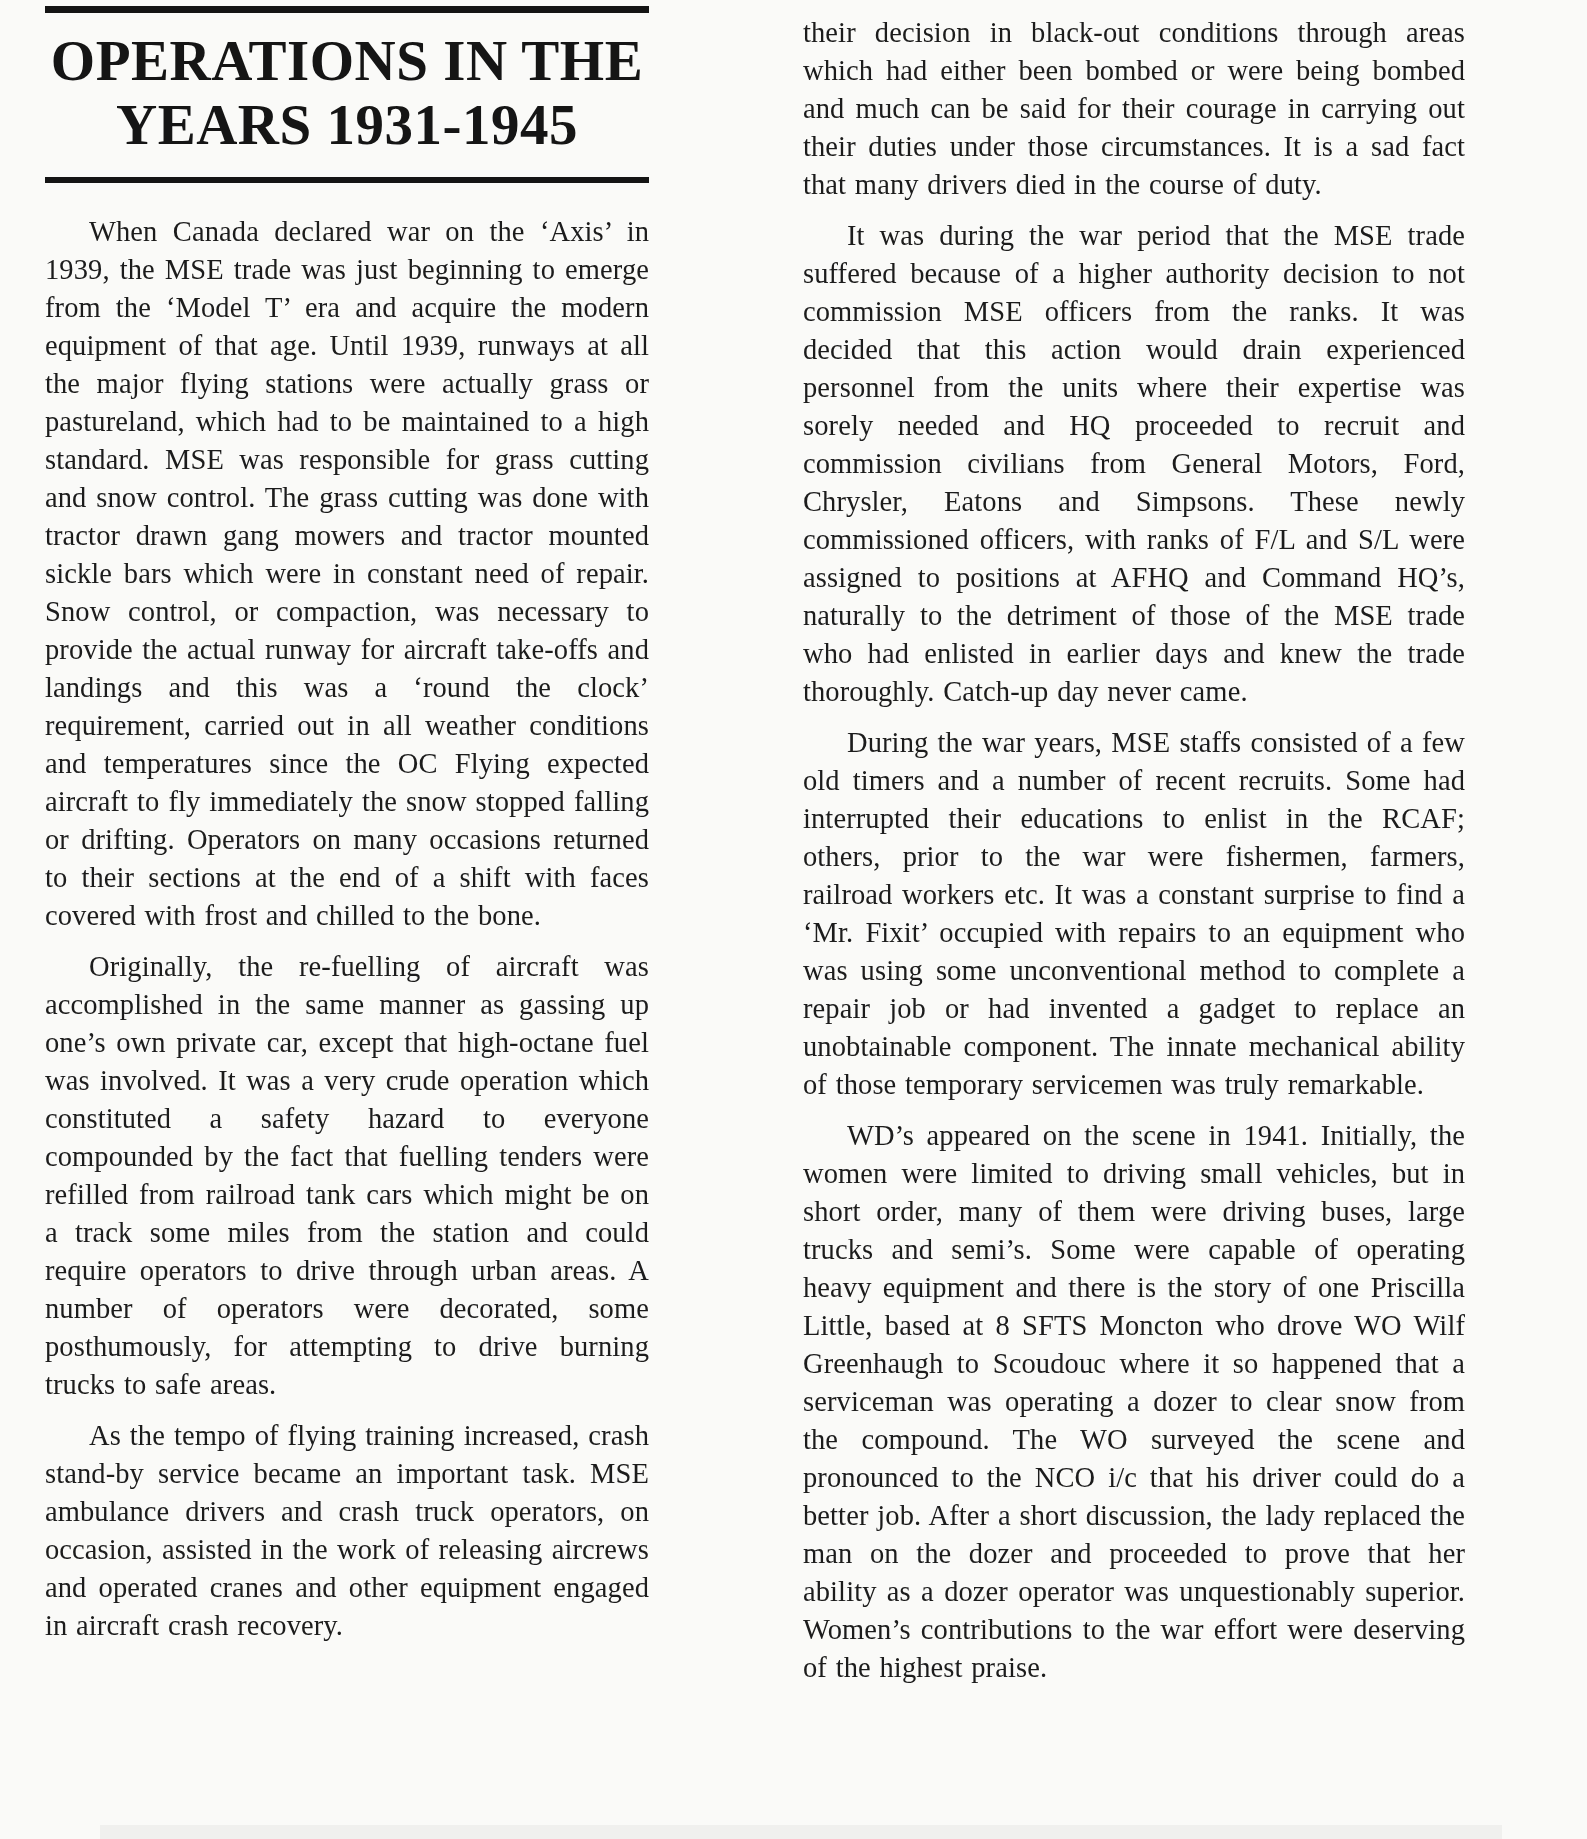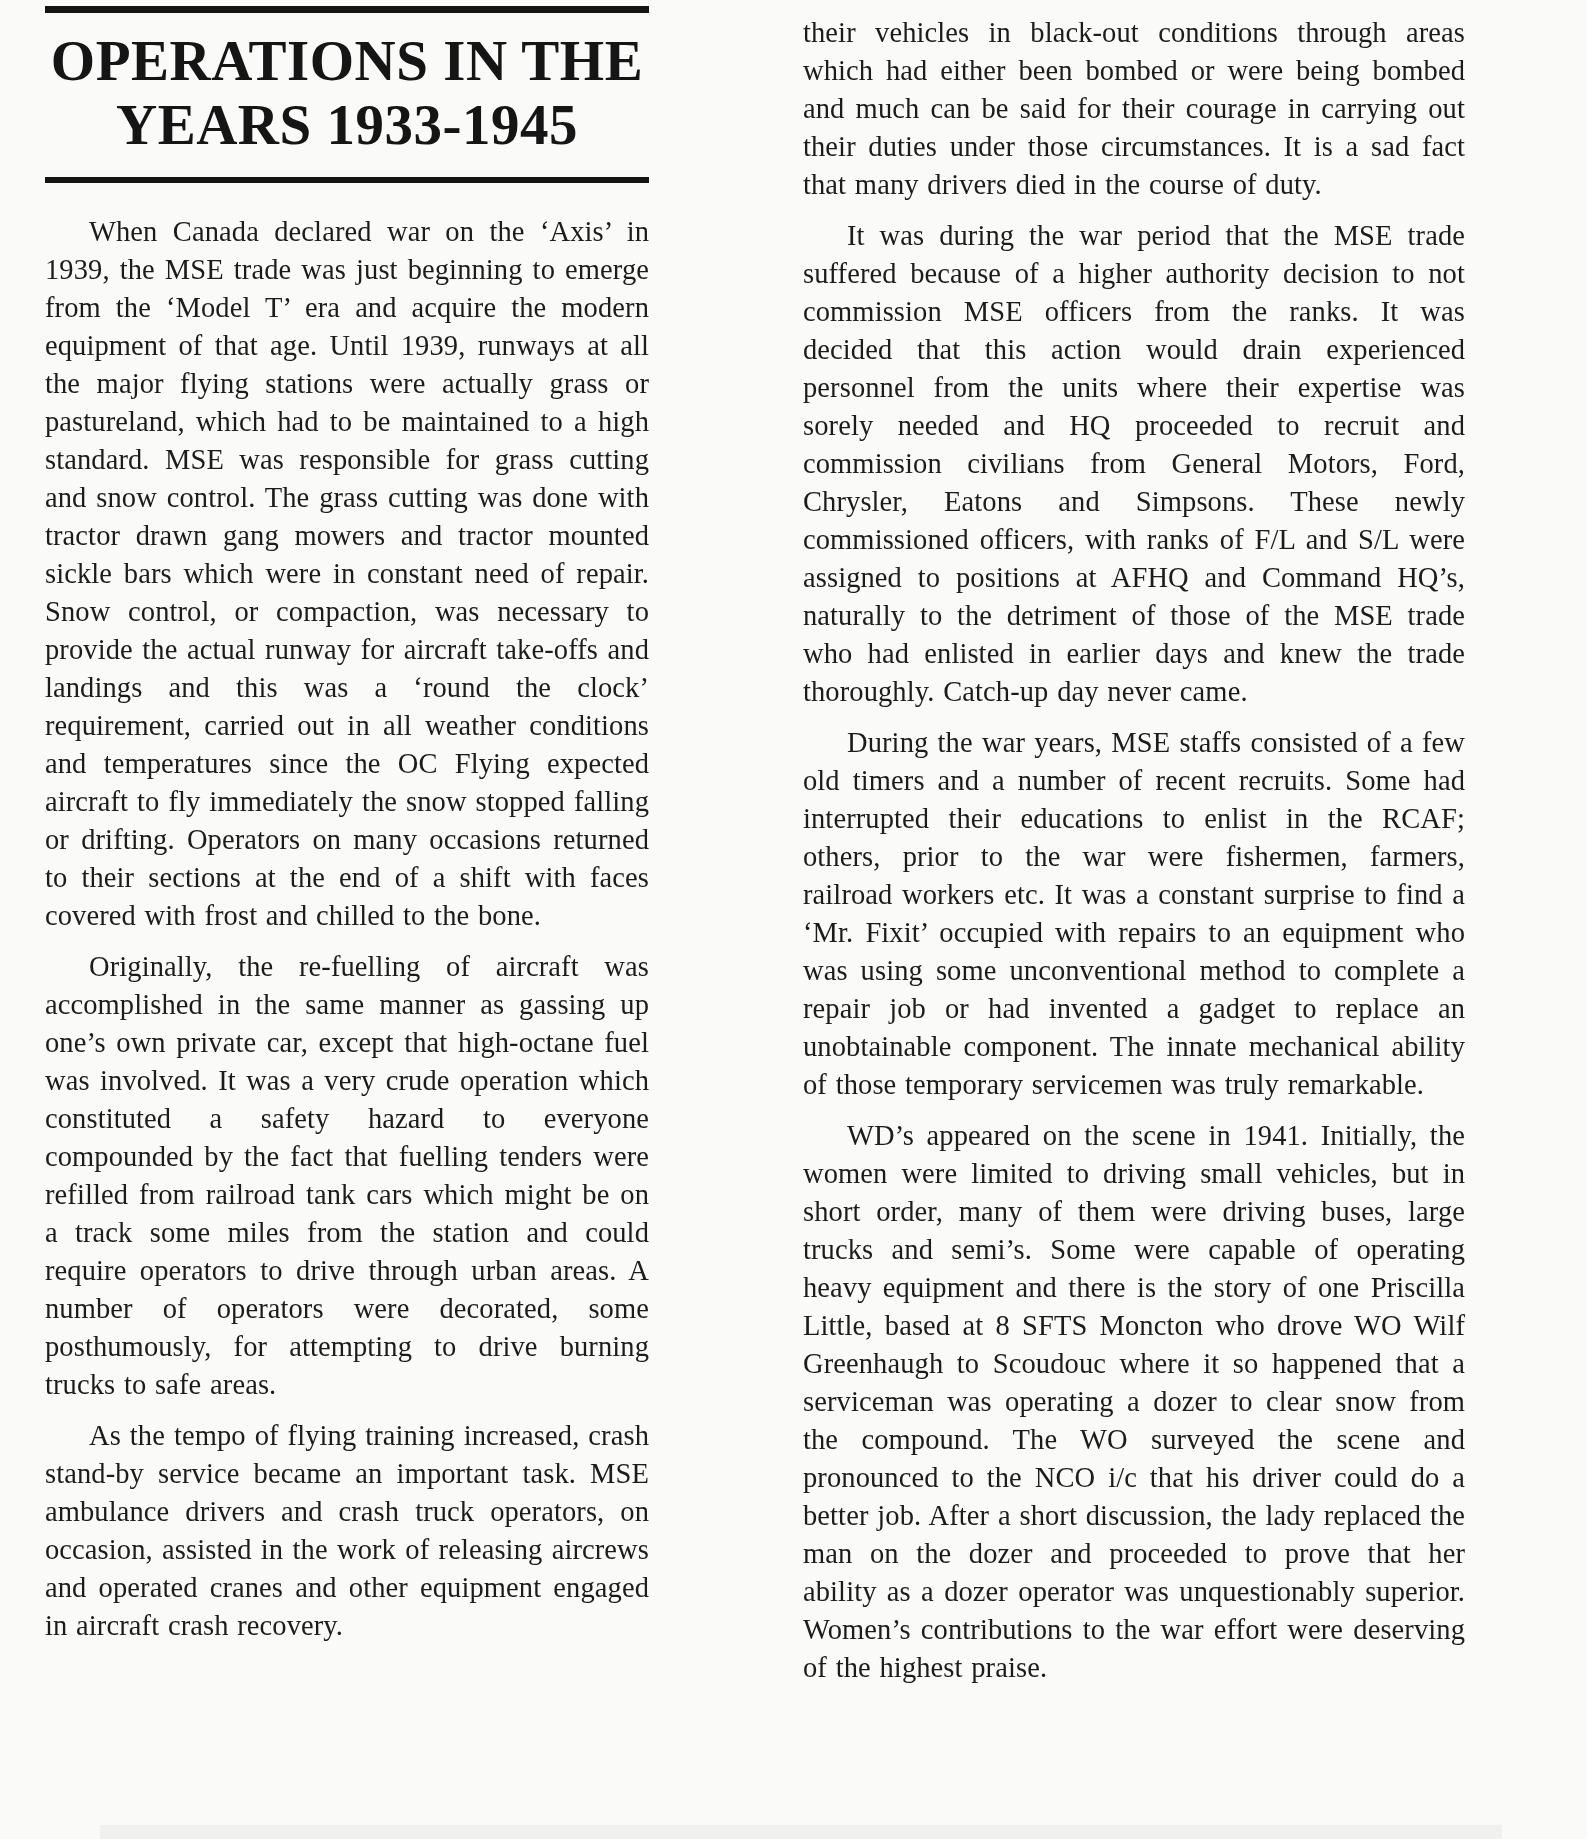--- a/index.html
+++ b/index.html
@@ -81,33 +81,33 @@
 <body>
 
 <div class="page">
 
   <div class="col col-left body-text">
 
     <header class="masthead">
       <div class="rule rule-top"></div>
       <h1 class="title">
         <span class="title-line">OPERATIONS IN THE</span>
-        <span class="title-line">YEARS 1933-1945</span>
+        <span class="title-line">YEARS 1931-1945</span>
       </h1>
       <div class="rule rule-under"></div>
     </header>
 
     <p>When Canada declared war on the ‘Axis’ in 1939, the MSE trade was just beginning to emerge from the ‘Model T’ era and acquire the modern equipment of that age. Until 1939, runways at all the major flying stations were actually grass or pastureland, which had to be maintained to a high standard. MSE was responsible for grass cutting and snow control. The grass cutting was done with tractor drawn gang mowers and tractor mounted sickle bars which were in constant need of repair. Snow control, or compaction, was necessary to provide the actual runway for aircraft take-offs and landings and this was a ‘round the clock’ requirement, carried out in all weather conditions and temperatures since the OC Flying expected aircraft to fly immediately the snow stopped falling or drifting. Operators on many occasions returned to their sections at the end of a shift with faces covered with frost and chilled to the bone.</p>
     <p>Originally, the re-fuelling of aircraft was accomplished in the same manner as gassing up one’s own private car, except that high-octane fuel was involved. It was a very crude operation which constituted a safety hazard to everyone compounded by the fact that fuelling tenders were refilled from railroad tank cars which might be on a track some miles from the station and could require operators to drive through urban areas. A number of operators were decorated, some posthumously, for attempting to drive burning trucks to safe areas.</p>
     <p>As the tempo of flying training increased, crash stand-by service became an important task. MSE ambulance drivers and crash truck operators, on occasion, assisted in the work of releasing aircrews and operated cranes and other equipment engaged in aircraft crash recovery.</p>
 
   </div>
 
   <div class="col col-right body-text">
-    <p class="continued">their vehicles in black-out conditions through areas which had either been bombed or were being bombed and much can be said for their courage in carrying out their duties under those circumstances. It is a sad fact that many drivers died in the course of duty.</p>
+    <p class="continued">their decision in black-out conditions through areas which had either been bombed or were being bombed and much can be said for their courage in carrying out their duties under those circumstances. It is a sad fact that many drivers died in the course of duty.</p>
     <p>It was during the war period that the MSE trade suffered because of a higher authority decision to not commission MSE officers from the ranks. It was decided that this action would drain experienced personnel from the units where their expertise was sorely needed and HQ proceeded to recruit and commission civilians from General Motors, Ford, Chrysler, Eatons and Simpsons. These newly commissioned officers, with ranks of F/L and S/L were assigned to positions at AFHQ and Command HQ’s, naturally to the detriment of those of the MSE trade who had enlisted in earlier days and knew the trade thoroughly. Catch-up day never came.</p>
     <p>During the war years, MSE staffs consisted of a few old timers and a number of recent recruits. Some had interrupted their educations to enlist in the RCAF; others, prior to the war were fishermen, farmers, railroad workers etc. It was a constant surprise to find a ‘Mr. Fixit’ occupied with repairs to an equipment who was using some unconventional method to complete a repair job or had invented a gadget to replace an unobtainable component. The innate mechanical ability of those temporary servicemen was truly remarkable.</p>
     <p>WD’s appeared on the scene in 1941. Initially, the women were limited to driving small vehicles, but in short order, many of them were driving buses, large trucks and semi’s. Some were capable of operating heavy equipment and there is the story of one Priscilla Little, based at 8 SFTS Moncton who drove WO Wilf Greenhaugh to Scoudouc where it so happened that a serviceman was operating a dozer to clear snow from the compound. The WO surveyed the scene and pronounced to the NCO i/c that his driver could do a better job. After a short discussion, the lady replaced the man on the dozer and proceeded to prove that her ability as a dozer operator was unquestionably superior. Women’s contributions to the war effort were deserving of the highest praise.</p>
   </div>
 
   <div class="scan-edge"></div>
 
 </div>
 
 </body></html>

